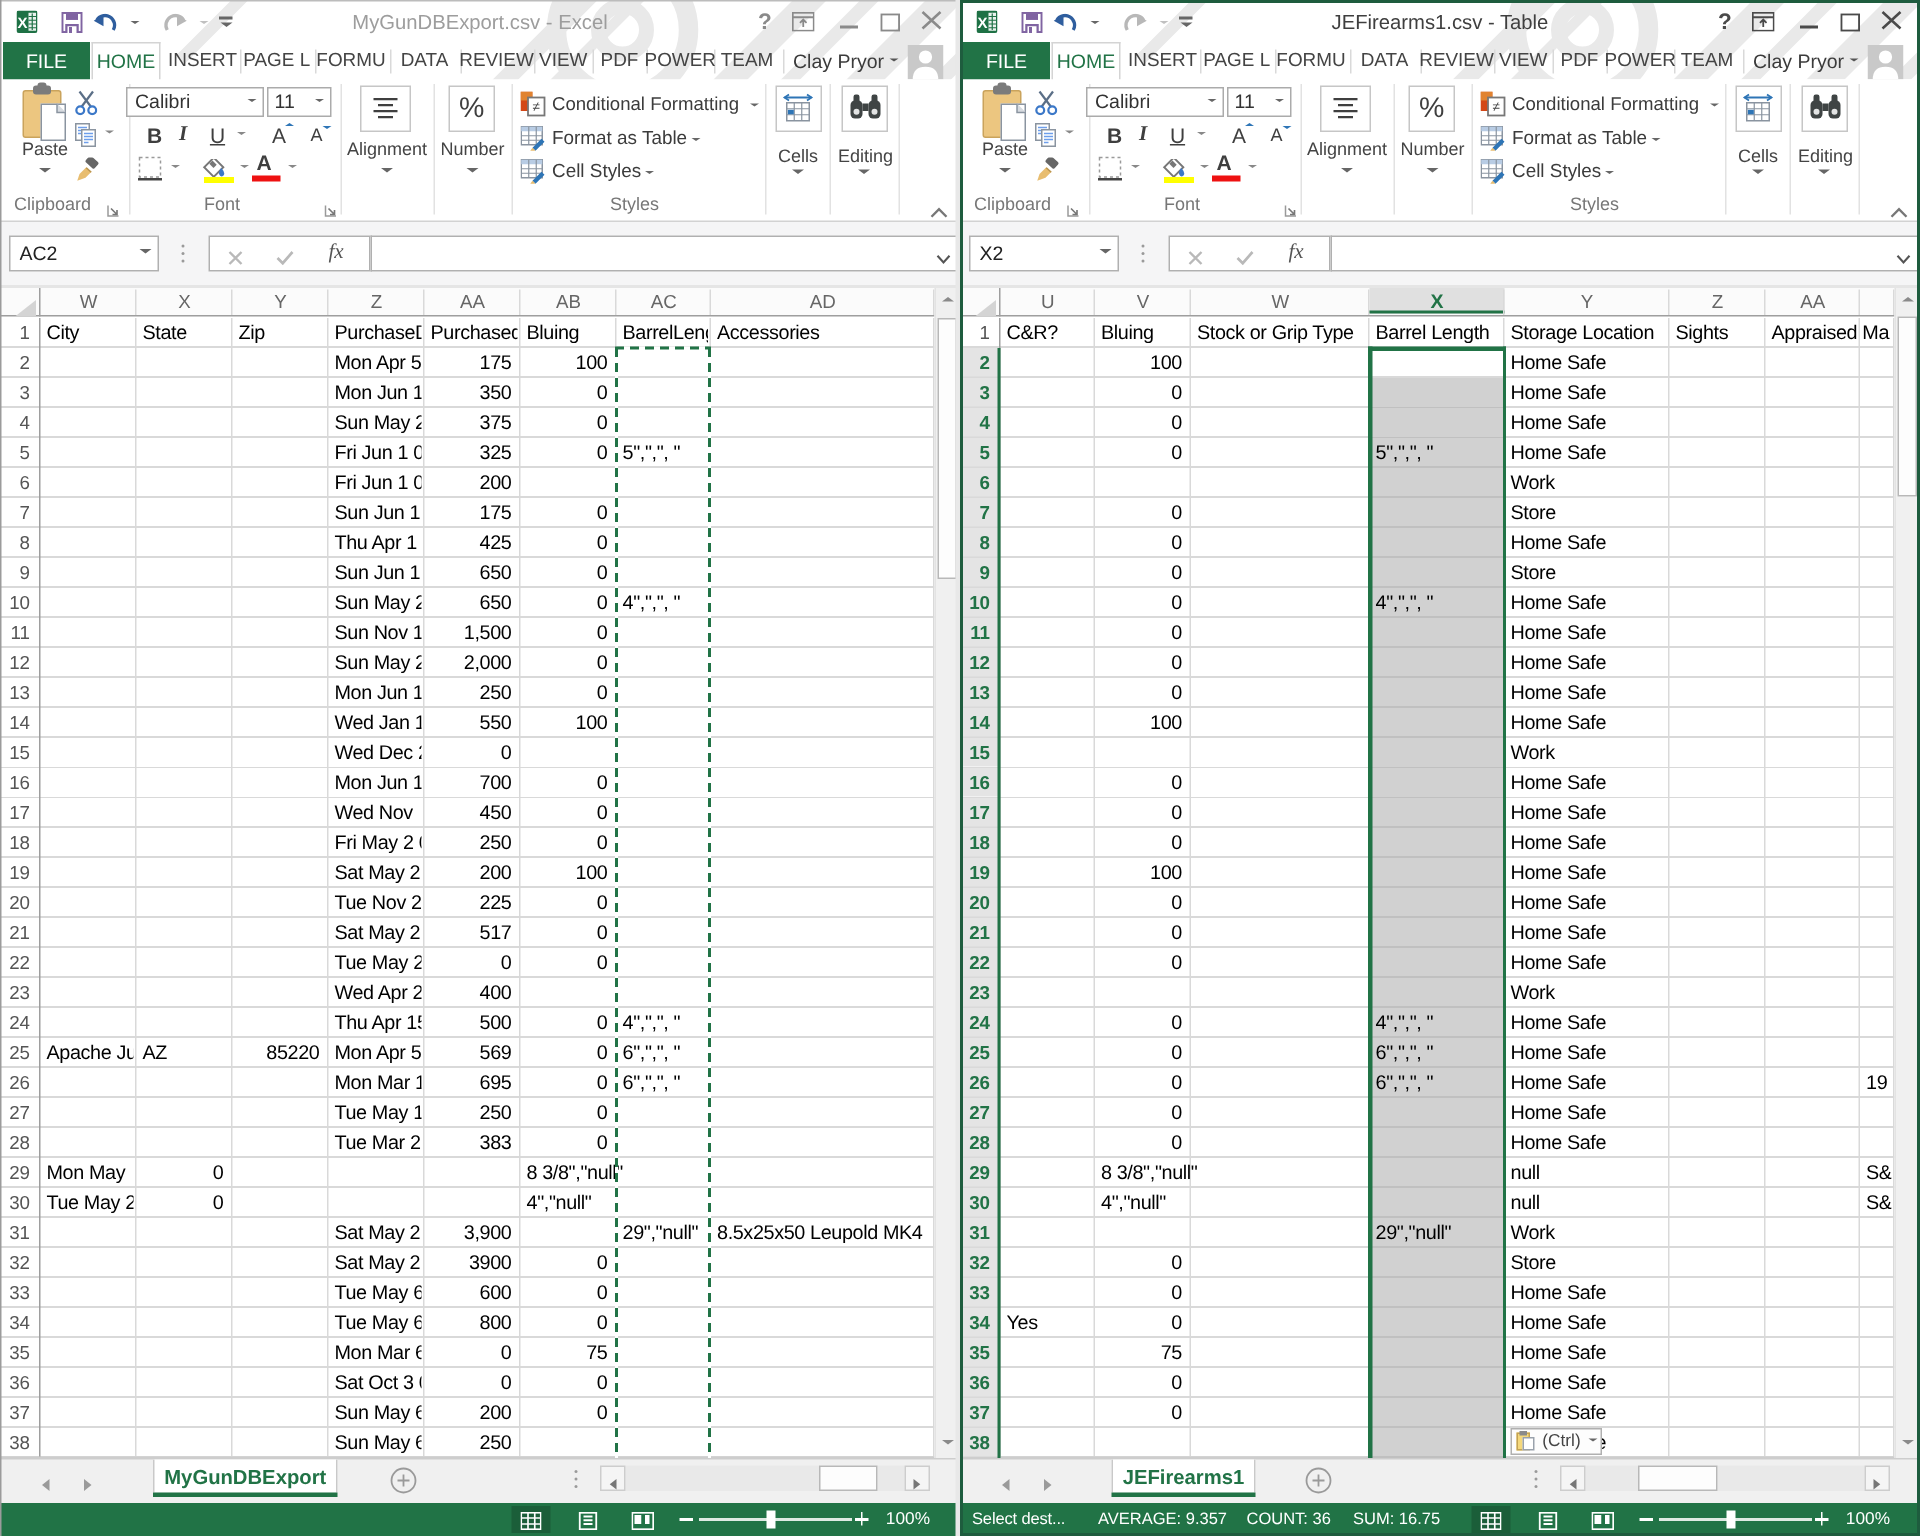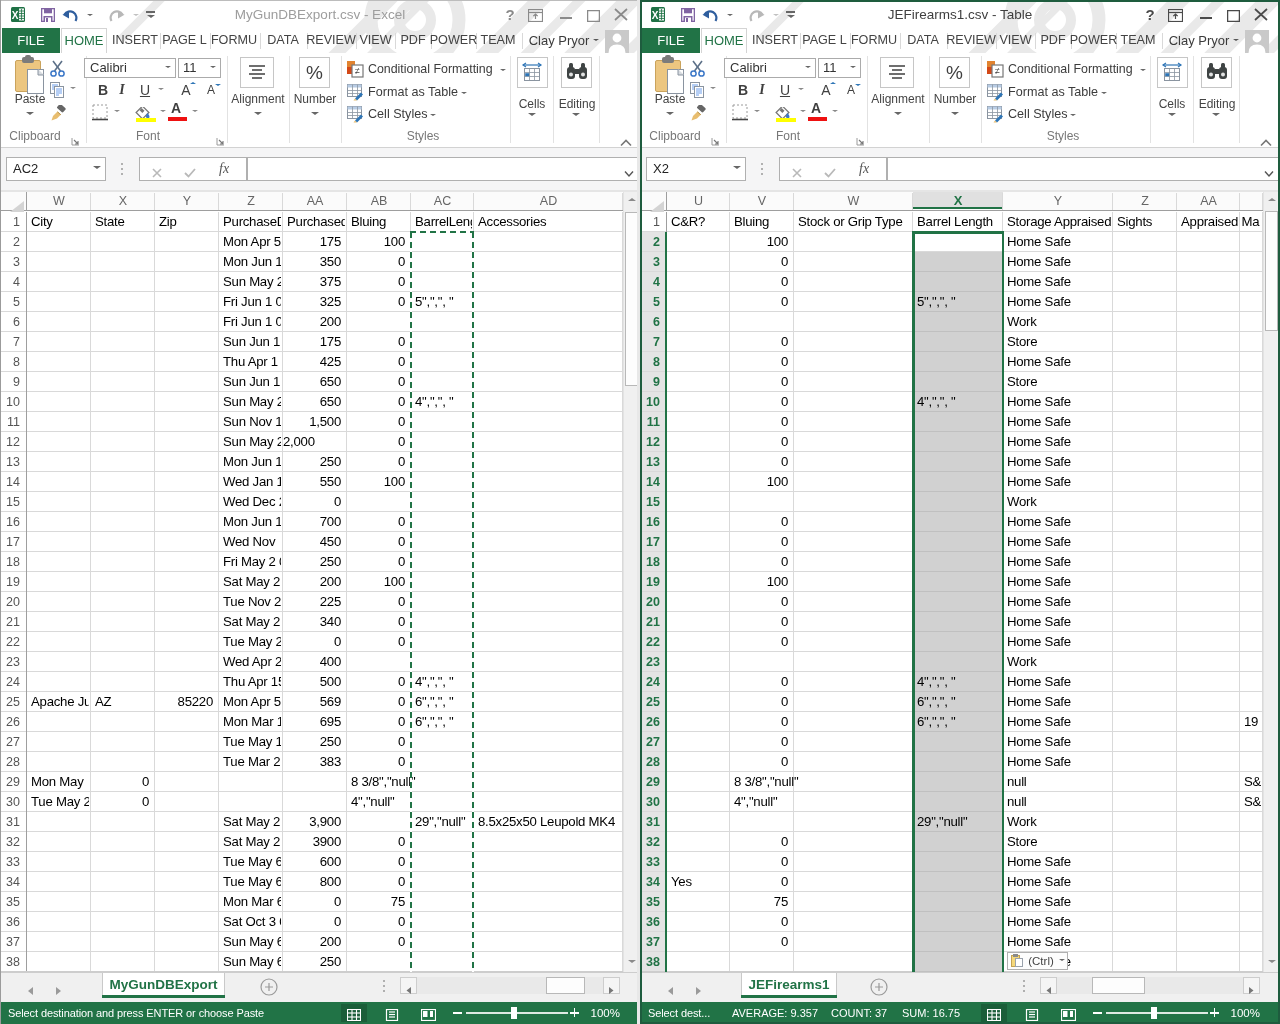--- a/index.html
+++ b/index.html
@@ -401,30 +401,30 @@
 <div style="position:absolute;left:283px;top:232px;width:62px;height:19px;font-size:13.2px;color:#000;text-align:right;font-weight:normal;line-height:19px;white-space:nowrap;overflow:hidden;padding-right:4px;letter-spacing:-0.25px;">175</div>
 <div style="position:absolute;left:283px;top:252px;width:62px;height:19px;font-size:13.2px;color:#000;text-align:right;font-weight:normal;line-height:19px;white-space:nowrap;overflow:hidden;padding-right:4px;letter-spacing:-0.25px;">350</div>
 <div style="position:absolute;left:283px;top:272px;width:62px;height:19px;font-size:13.2px;color:#000;text-align:right;font-weight:normal;line-height:19px;white-space:nowrap;overflow:hidden;padding-right:4px;letter-spacing:-0.25px;">375</div>
 <div style="position:absolute;left:283px;top:292px;width:62px;height:19px;font-size:13.2px;color:#000;text-align:right;font-weight:normal;line-height:19px;white-space:nowrap;overflow:hidden;padding-right:4px;letter-spacing:-0.25px;">325</div>
 <div style="position:absolute;left:283px;top:312px;width:62px;height:19px;font-size:13.2px;color:#000;text-align:right;font-weight:normal;line-height:19px;white-space:nowrap;overflow:hidden;padding-right:4px;letter-spacing:-0.25px;">200</div>
 <div style="position:absolute;left:283px;top:332px;width:62px;height:19px;font-size:13.2px;color:#000;text-align:right;font-weight:normal;line-height:19px;white-space:nowrap;overflow:hidden;padding-right:4px;letter-spacing:-0.25px;">175</div>
 <div style="position:absolute;left:283px;top:352px;width:62px;height:19px;font-size:13.2px;color:#000;text-align:right;font-weight:normal;line-height:19px;white-space:nowrap;overflow:hidden;padding-right:4px;letter-spacing:-0.25px;">425</div>
 <div style="position:absolute;left:283px;top:372px;width:62px;height:19px;font-size:13.2px;color:#000;text-align:right;font-weight:normal;line-height:19px;white-space:nowrap;overflow:hidden;padding-right:4px;letter-spacing:-0.25px;">650</div>
 <div style="position:absolute;left:283px;top:392px;width:62px;height:19px;font-size:13.2px;color:#000;text-align:right;font-weight:normal;line-height:19px;white-space:nowrap;overflow:hidden;padding-right:4px;letter-spacing:-0.25px;">650</div>
 <div style="position:absolute;left:283px;top:412px;width:62px;height:19px;font-size:13.2px;color:#000;text-align:right;font-weight:normal;line-height:19px;white-space:nowrap;overflow:hidden;padding-right:4px;letter-spacing:-0.25px;">1,500</div>
-<div style="position:absolute;left:283px;top:432px;width:62px;height:19px;font-size:13.2px;color:#000;font-weight:normal;line-height:19px;white-space:nowrap;overflow:hidden;padding-right:4px;letter-spacing:-0.25px;">2,000</div>
+<div style="position:absolute;left:283px;top:432px;width:62px;height:19px;font-size:13.2px;color:#000;text-align:right;font-weight:normal;line-height:19px;white-space:nowrap;overflow:hidden;padding-right:4px;letter-spacing:-0.25px;">2,000</div>
 <div style="position:absolute;left:283px;top:452px;width:62px;height:19px;font-size:13.2px;color:#000;text-align:right;font-weight:normal;line-height:19px;white-space:nowrap;overflow:hidden;padding-right:4px;letter-spacing:-0.25px;">250</div>
 <div style="position:absolute;left:283px;top:472px;width:62px;height:19px;font-size:13.2px;color:#000;text-align:right;font-weight:normal;line-height:19px;white-space:nowrap;overflow:hidden;padding-right:4px;letter-spacing:-0.25px;">550</div>
 <div style="position:absolute;left:283px;top:492px;width:62px;height:19px;font-size:13.2px;color:#000;text-align:right;font-weight:normal;line-height:19px;white-space:nowrap;overflow:hidden;padding-right:4px;letter-spacing:-0.25px;">0</div>
 <div style="position:absolute;left:283px;top:512px;width:62px;height:19px;font-size:13.2px;color:#000;text-align:right;font-weight:normal;line-height:19px;white-space:nowrap;overflow:hidden;padding-right:4px;letter-spacing:-0.25px;">700</div>
 <div style="position:absolute;left:283px;top:532px;width:62px;height:19px;font-size:13.2px;color:#000;text-align:right;font-weight:normal;line-height:19px;white-space:nowrap;overflow:hidden;padding-right:4px;letter-spacing:-0.25px;">450</div>
 <div style="position:absolute;left:283px;top:552px;width:62px;height:19px;font-size:13.2px;color:#000;text-align:right;font-weight:normal;line-height:19px;white-space:nowrap;overflow:hidden;padding-right:4px;letter-spacing:-0.25px;">250</div>
 <div style="position:absolute;left:283px;top:572px;width:62px;height:19px;font-size:13.2px;color:#000;text-align:right;font-weight:normal;line-height:19px;white-space:nowrap;overflow:hidden;padding-right:4px;letter-spacing:-0.25px;">200</div>
 <div style="position:absolute;left:283px;top:592px;width:62px;height:19px;font-size:13.2px;color:#000;text-align:right;font-weight:normal;line-height:19px;white-space:nowrap;overflow:hidden;padding-right:4px;letter-spacing:-0.25px;">225</div>
-<div style="position:absolute;left:283px;top:612px;width:62px;height:19px;font-size:13.2px;color:#000;text-align:right;font-weight:normal;line-height:19px;white-space:nowrap;overflow:hidden;padding-right:4px;letter-spacing:-0.25px;">340</div>
+<div style="position:absolute;left:283px;top:612px;width:62px;height:19px;font-size:13.2px;color:#000;text-align:right;font-weight:normal;line-height:19px;white-space:nowrap;overflow:hidden;padding-right:4px;letter-spacing:-0.25px;">517</div>
 <div style="position:absolute;left:283px;top:632px;width:62px;height:19px;font-size:13.2px;color:#000;text-align:right;font-weight:normal;line-height:19px;white-space:nowrap;overflow:hidden;padding-right:4px;letter-spacing:-0.25px;">0</div>
 <div style="position:absolute;left:283px;top:652px;width:62px;height:19px;font-size:13.2px;color:#000;text-align:right;font-weight:normal;line-height:19px;white-space:nowrap;overflow:hidden;padding-right:4px;letter-spacing:-0.25px;">400</div>
 <div style="position:absolute;left:283px;top:672px;width:62px;height:19px;font-size:13.2px;color:#000;text-align:right;font-weight:normal;line-height:19px;white-space:nowrap;overflow:hidden;padding-right:4px;letter-spacing:-0.25px;">500</div>
 <div style="position:absolute;left:283px;top:692px;width:62px;height:19px;font-size:13.2px;color:#000;text-align:right;font-weight:normal;line-height:19px;white-space:nowrap;overflow:hidden;padding-right:4px;letter-spacing:-0.25px;">569</div>
 <div style="position:absolute;left:283px;top:712px;width:62px;height:19px;font-size:13.2px;color:#000;text-align:right;font-weight:normal;line-height:19px;white-space:nowrap;overflow:hidden;padding-right:4px;letter-spacing:-0.25px;">695</div>
 <div style="position:absolute;left:283px;top:732px;width:62px;height:19px;font-size:13.2px;color:#000;text-align:right;font-weight:normal;line-height:19px;white-space:nowrap;overflow:hidden;padding-right:4px;letter-spacing:-0.25px;">250</div>
 <div style="position:absolute;left:283px;top:752px;width:62px;height:19px;font-size:13.2px;color:#000;text-align:right;font-weight:normal;line-height:19px;white-space:nowrap;overflow:hidden;padding-right:4px;letter-spacing:-0.25px;">383</div>
 <div style="position:absolute;left:283px;top:812px;width:62px;height:19px;font-size:13.2px;color:#000;text-align:right;font-weight:normal;line-height:19px;white-space:nowrap;overflow:hidden;padding-right:4px;letter-spacing:-0.25px;">3,900</div>
 <div style="position:absolute;left:283px;top:832px;width:62px;height:19px;font-size:13.2px;color:#000;text-align:right;font-weight:normal;line-height:19px;white-space:nowrap;overflow:hidden;padding-right:4px;letter-spacing:-0.25px;">3900</div>
 <div style="position:absolute;left:283px;top:852px;width:62px;height:19px;font-size:13.2px;color:#000;text-align:right;font-weight:normal;line-height:19px;white-space:nowrap;overflow:hidden;padding-right:4px;letter-spacing:-0.25px;">600</div>
@@ -507,21 +507,20 @@
 <div style="position:absolute;left:400px;top:977px;width:17px;height:17px;background:#f5f5f5;border:1px solid #cdcdcd;"></div>
 <div style="position:absolute;left:405px;top:981px;width:7px;height:9px;"><svg width="7" height="9" viewBox="0 0 7 9">
         <path d="M6 1 L1.5 4.5 L6 8 Z" fill="#777"></path>
       </svg></div>
 <div style="position:absolute;left:603px;top:977px;width:17px;height:17px;background:#f5f5f5;border:1px solid #cdcdcd;"></div>
 <div style="position:absolute;left:608px;top:981px;width:7px;height:9px;"><svg width="7" height="9" viewBox="0 0 7 9">
         <path d="M1 1 L5.5 4.5 L1 8 Z" fill="#777"></path>
       </svg></div>
 <div style="position:absolute;left:546px;top:977px;width:39px;height:17px;background:#fdfdfd;border:1px solid #b8b8b8;"></div>
 <div style="position:absolute;left:0px;top:1002px;width:640px;height:22px;background:#217346;"></div>
-<div style="position:absolute;left:8px;top:1002px;width:330px;height:22px;font-size:11px;color:#fff;text-align:left;font-weight:normal;line-height:22px;white-space:nowrap;overflow:hidden;letter-spacing:-0.1px;">Select destination and press ENTER or choose Paste</div>
 <div style="position:absolute;left:341px;top:1004px;width:26px;height:18px;background:rgba(0,0,0,0.18);"></div>
 <div style="position:absolute;left:347px;top:1007px;width:14px;height:12px;"><svg width="14" height="12" viewBox="0 0 14 12">
         <g stroke="#fff" stroke-width="1.1" fill="none">
           <rect x="0.5" y="0.5" width="13" height="11"></rect>
           <line x1="0.5" y1="4" x2="13.5" y2="4"></line>
           <line x1="0.5" y1="8" x2="13.5" y2="8"></line>
           <line x1="5" y1="0.5" x2="5" y2="11.5"></line>
           <line x1="9.5" y1="0.5" x2="9.5" y2="11.5"></line>
         </g>
       </svg></div>
@@ -934,21 +933,21 @@
 <div style="position:absolute;left:640px;top:912px;width:20px;height:20px;font-size:12.5px;color:#217346;text-align:right;font-weight:bold;line-height:20px;white-space:nowrap;overflow:hidden;">36</div>
 <div style="position:absolute;left:640px;top:932px;width:26px;height:19px;background:#e4e4e4;"></div>
 <div style="position:absolute;left:640px;top:932px;width:20px;height:20px;font-size:12.5px;color:#217346;text-align:right;font-weight:bold;line-height:20px;white-space:nowrap;overflow:hidden;">37</div>
 <div style="position:absolute;left:640px;top:952px;width:26px;height:19px;background:#e4e4e4;"></div>
 <div style="position:absolute;left:640px;top:952px;width:20px;height:20px;font-size:12.5px;color:#217346;text-align:right;font-weight:bold;line-height:20px;white-space:nowrap;overflow:hidden;">38</div>
 <div style="position:absolute;left:665px;top:232px;width:2px;height:740px;background:#217346;"></div>
 <div style="position:absolute;left:667px;top:212px;width:61px;height:19px;font-size:13.2px;color:#000;text-align:left;font-weight:normal;line-height:19px;white-space:nowrap;overflow:hidden;padding-left:4px;letter-spacing:-0.25px;">C&amp;R?</div>
 <div style="position:absolute;left:730px;top:212px;width:62px;height:19px;font-size:13.2px;color:#000;text-align:left;font-weight:normal;line-height:19px;white-space:nowrap;overflow:hidden;padding-left:4px;letter-spacing:-0.25px;">Bluing</div>
 <div style="position:absolute;left:794px;top:212px;width:117px;height:19px;font-size:13.2px;color:#000;text-align:left;font-weight:normal;line-height:19px;white-space:nowrap;overflow:hidden;padding-left:4px;letter-spacing:-0.25px;">Stock or Grip Type</div>
 <div style="position:absolute;left:913px;top:212px;width:88px;height:19px;font-size:13.2px;color:#000;text-align:left;font-weight:normal;line-height:19px;white-space:nowrap;overflow:hidden;padding-left:4px;letter-spacing:-0.25px;">Barrel Length</div>
-<div style="position:absolute;left:1003px;top:212px;width:108px;height:19px;font-size:13.2px;color:#000;text-align:left;font-weight:normal;line-height:19px;white-space:nowrap;overflow:hidden;padding-left:4px;letter-spacing:-0.25px;">Storage Appraised</div>
+<div style="position:absolute;left:1003px;top:212px;width:108px;height:19px;font-size:13.2px;color:#000;text-align:left;font-weight:normal;line-height:19px;white-space:nowrap;overflow:hidden;padding-left:4px;letter-spacing:-0.25px;">Storage Location</div>
 <div style="position:absolute;left:1113px;top:212px;width:62px;height:19px;font-size:13.2px;color:#000;text-align:left;font-weight:normal;line-height:19px;white-space:nowrap;overflow:hidden;padding-left:4px;letter-spacing:-0.25px;">Sights</div>
 <div style="position:absolute;left:1177px;top:212px;width:84px;height:19px;font-size:13.2px;color:#000;text-align:left;font-weight:normal;line-height:19px;white-space:nowrap;overflow:hidden;padding-left:4px;letter-spacing:-0.25px;">Appraised Ma</div>
 <div style="position:absolute;left:730px;top:232px;width:62px;height:19px;font-size:13.2px;color:#000;text-align:right;font-weight:normal;line-height:19px;white-space:nowrap;overflow:hidden;padding-right:4px;letter-spacing:-0.25px;">100</div>
 <div style="position:absolute;left:730px;top:252px;width:62px;height:19px;font-size:13.2px;color:#000;text-align:right;font-weight:normal;line-height:19px;white-space:nowrap;overflow:hidden;padding-right:4px;letter-spacing:-0.25px;">0</div>
 <div style="position:absolute;left:730px;top:272px;width:62px;height:19px;font-size:13.2px;color:#000;text-align:right;font-weight:normal;line-height:19px;white-space:nowrap;overflow:hidden;padding-right:4px;letter-spacing:-0.25px;">0</div>
 <div style="position:absolute;left:730px;top:292px;width:62px;height:19px;font-size:13.2px;color:#000;text-align:right;font-weight:normal;line-height:19px;white-space:nowrap;overflow:hidden;padding-right:4px;letter-spacing:-0.25px;">0</div>
 <div style="position:absolute;left:730px;top:332px;width:62px;height:19px;font-size:13.2px;color:#000;text-align:right;font-weight:normal;line-height:19px;white-space:nowrap;overflow:hidden;padding-right:4px;letter-spacing:-0.25px;">0</div>
 <div style="position:absolute;left:730px;top:352px;width:62px;height:19px;font-size:13.2px;color:#000;text-align:right;font-weight:normal;line-height:19px;white-space:nowrap;overflow:hidden;padding-right:4px;letter-spacing:-0.25px;">0</div>
 <div style="position:absolute;left:730px;top:372px;width:62px;height:19px;font-size:13.2px;color:#000;text-align:right;font-weight:normal;line-height:19px;white-space:nowrap;overflow:hidden;padding-right:4px;letter-spacing:-0.25px;">0</div>
 <div style="position:absolute;left:730px;top:392px;width:62px;height:19px;font-size:13.2px;color:#000;text-align:right;font-weight:normal;line-height:19px;white-space:nowrap;overflow:hidden;padding-right:4px;letter-spacing:-0.25px;">0</div>
@@ -1054,21 +1053,21 @@
         <path d="M6 1 L1.5 4.5 L6 8 Z" fill="#777"></path>
       </svg></div>
 <div style="position:absolute;left:1243px;top:977px;width:17px;height:17px;background:#f5f5f5;border:1px solid #cdcdcd;"></div>
 <div style="position:absolute;left:1248px;top:981px;width:7px;height:9px;"><svg width="7" height="9" viewBox="0 0 7 9">
         <path d="M1 1 L5.5 4.5 L1 8 Z" fill="#777"></path>
       </svg></div>
 <div style="position:absolute;left:1092px;top:977px;width:53px;height:17px;background:#fdfdfd;border:1px solid #b8b8b8;"></div>
 <div style="position:absolute;left:640px;top:1002px;width:640px;height:22px;background:#217346;"></div>
 <div style="position:absolute;left:648px;top:1002px;width:80px;height:22px;font-size:11px;color:#fff;text-align:left;font-weight:normal;line-height:22px;white-space:nowrap;overflow:hidden;letter-spacing:-0.1px;">Select dest...</div>
 <div style="position:absolute;left:732px;top:1002px;width:120px;height:22px;font-size:11px;color:#fff;text-align:left;font-weight:normal;line-height:22px;white-space:nowrap;overflow:hidden;">AVERAGE: 9.357</div>
-<div style="position:absolute;left:831px;top:1002px;width:120px;height:22px;font-size:11px;color:#fff;text-align:left;font-weight:normal;line-height:22px;white-space:nowrap;overflow:hidden;">COUNT: 37</div>
+<div style="position:absolute;left:831px;top:1002px;width:120px;height:22px;font-size:11px;color:#fff;text-align:left;font-weight:normal;line-height:22px;white-space:nowrap;overflow:hidden;">COUNT: 36</div>
 <div style="position:absolute;left:902px;top:1002px;width:120px;height:22px;font-size:11px;color:#fff;text-align:left;font-weight:normal;line-height:22px;white-space:nowrap;overflow:hidden;">SUM: 16.75</div>
 <div style="position:absolute;left:981px;top:1004px;width:26px;height:18px;background:rgba(0,0,0,0.18);"></div>
 <div style="position:absolute;left:987px;top:1007px;width:14px;height:12px;"><svg width="14" height="12" viewBox="0 0 14 12">
         <g stroke="#fff" stroke-width="1.1" fill="none">
           <rect x="0.5" y="0.5" width="13" height="11"></rect>
           <line x1="0.5" y1="4" x2="13.5" y2="4"></line>
           <line x1="0.5" y1="8" x2="13.5" y2="8"></line>
           <line x1="5" y1="0.5" x2="5" y2="11.5"></line>
           <line x1="9.5" y1="0.5" x2="9.5" y2="11.5"></line>
         </g>

